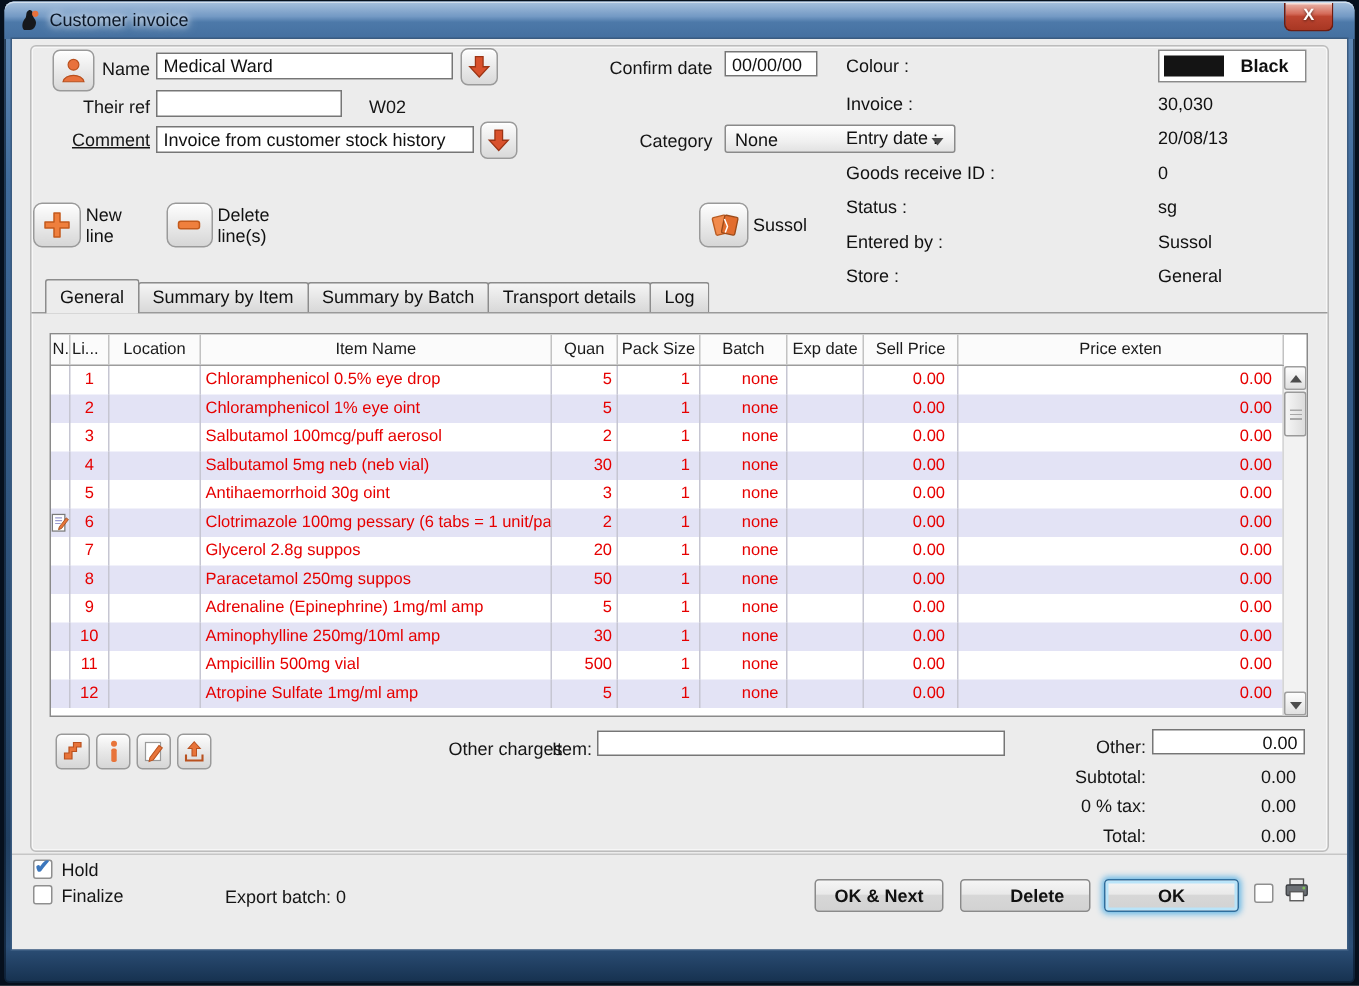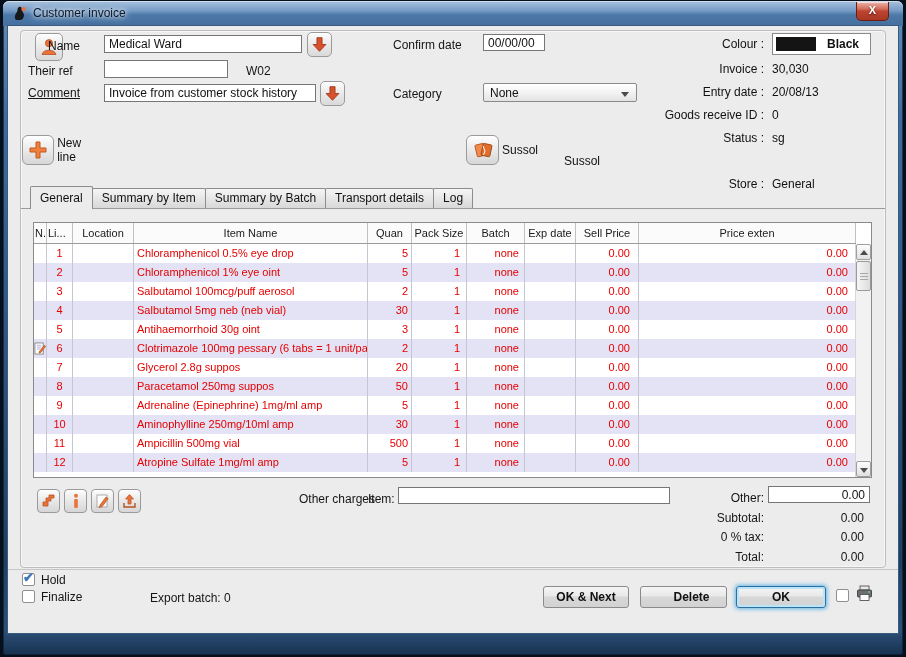--- a/index.html
+++ b/index.html
@@ -19,37 +19,37 @@
     border:1px solid #6e1c10; border-top:none; box-shadow:inset 0 1px 0 rgba(255,255,255,.55);
     color:#fff; font-size:11px; font-weight:bold; text-align:center; line-height:17px;
     text-shadow:0 1px 2px rgba(0,0,0,.6); cursor:pointer; }
   .content { position:absolute; left:8px; top:26px; width:890px; height:607px; background:#ececec;
     outline:1px solid #3a5b80; font-size:12px; color:#111; }
 
   .groupbox { position:absolute; left:12px; top:4px; width:866px; height:538px;
     border:1px solid #bcbcbc; border-radius:4px; box-shadow:inset 0 0 0 1px rgba(255,255,255,.6); }
 
   .lbl { position:absolute; color:#151515; }
-  .r { text-align:left; }
+  .r { text-align:right; }
   input.tf { position:absolute; border:1px solid #767676; background:#fff; font-family:"Liberation Sans",sans-serif;
     font-size:12px; padding:1px 4px; color:#111; }
   .icon-btn { position:absolute; border:1px solid #9a9a9a; border-radius:5px;
     background:linear-gradient(180deg,#fdfdfd,#ececec 45%,#d9d9d9); box-shadow:inset 0 1px 0 #fff;
     display:flex; align-items:center; justify-content:center; cursor:pointer; }
   .combo { position:absolute; border:1px solid #8a8a8a; border-radius:2px;
     background:linear-gradient(180deg,#ffffff,#f0f0f0 60%,#e2e2e2); display:flex; align-items:center;
     padding:0 6px; cursor:pointer; }
   .combo .arr { position:absolute; right:7px; top:8px; width:0; height:0;
     border:4px solid transparent; border-top:5px solid #4a4a4a; }
 
   
   .details { position:absolute; left:556px; top:4px; width:318px; }
   .detail-row { display:flex; align-items:center; height:23px; }
   .detail-row.colour-row { height:27px; }
-  .dlabel { flex:0 0 208px; text-align:right; padding-right:8px; }
+  .dlabel { flex:0 0 208px; padding-right:16px; }
   .dvalue { padding-left:0; }
   .swatch-box { display:flex; align-items:center; width:99px; height:22px; background:#fff;
     border:1px solid #8a8a8a; }
   .swatch { width:40px; height:14px; margin-left:3px; display:inline-block; }
   .swatch-text { flex:1; text-align:center; font-weight:bold; }
 
   
   .tool { position:absolute; top:109px; display:flex; flex-direction:row; align-items:center; gap:3px; cursor:pointer; }
   .tool .chrome { width:33px; height:30px; border:1px solid #9a9a9a; border-radius:6px;
     background:linear-gradient(180deg,#fefefe,#ececec 45%,#d6d6d6); box-shadow:inset 0 1px 0 #fff;
@@ -188,35 +188,44 @@
         </div>
         <div class="detail-row">
           <span class="dlabel">Goods receive ID :</span>
           <span class="dvalue">0</span>
         </div>
         <div class="detail-row">
           <span class="dlabel">Status :</span>
           <span class="dvalue">sg</span>
         </div>
         <div class="detail-row">
+          <span class="dlabel">Entered by :</span>
           <span class="dvalue">Sussol</span>
         </div>
         <div class="detail-row">
           <span class="dlabel">Store :</span>
           <span class="dvalue">General</span>
         </div>
       </div>
 
     <div class="tool" style="left:14px; width:80px;">
       <div class="chrome">
           <svg width="20" height="20" viewBox="0 0 20 20">
         <path d="M8 2 h4 v6 h6 v4 h-6 v6 h-4 v-6 H2 V8 h6 Z" fill="#ef7f3d" stroke="#c35a1c" stroke-width="1" stroke-linejoin="round"></path>
       </svg>
         </div>
       <span class="tlabel">New line</span>
+    </div>
+    <div class="tool" style="left:103px; width:100px;">
+      <div class="chrome">
+          <svg width="20" height="20" viewBox="0 0 20 20">
+        <rect x="3" y="7.5" width="14" height="5" rx="1.5" fill="#ef7f3d" stroke="#c35a1c" stroke-width="1"></rect>
+      </svg>
+        </div>
+      <span class="tlabel">Delete line(s)</span>
     </div>
     <div class="tool" style="left:458px; width:94px;">
       <div class="chrome">
           <svg width="22" height="20" viewBox="0 0 22 20">
         <g transform="rotate(-14 9 10)">
               <rect x="4" y="4" width="9" height="12" rx="1" fill="#f18a4c" stroke="#b85a20" stroke-width="0.9"></rect>
             </g>
         <g transform="rotate(12 14 10)">
               <rect x="10" y="4" width="9" height="12" rx="1" fill="#e26d2e" stroke="#9c4a18" stroke-width="0.9"></rect>
             </g>

